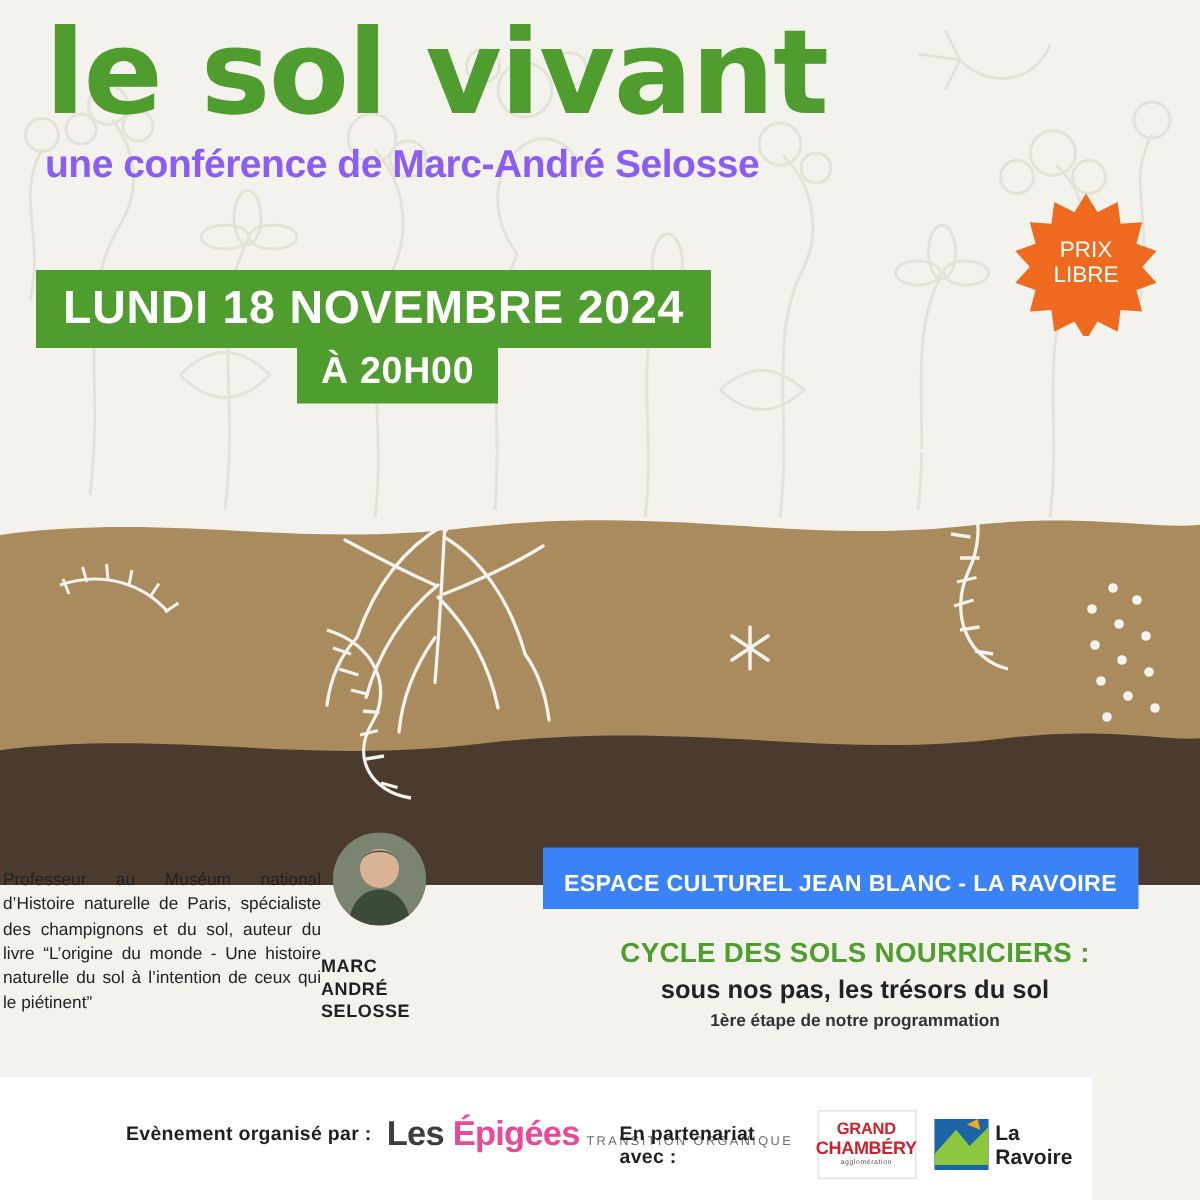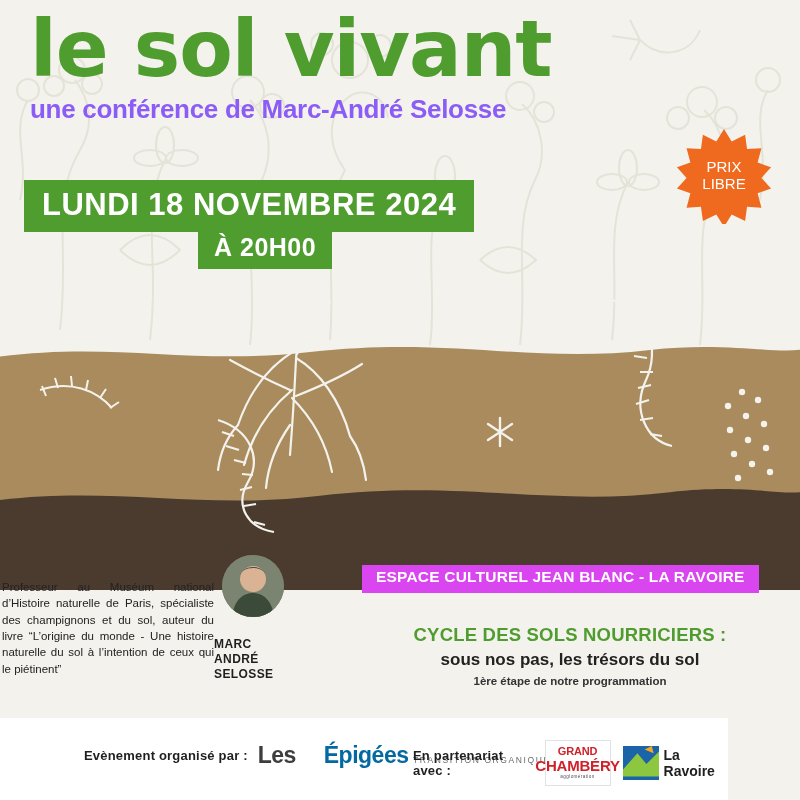--- a/index.html
+++ b/index.html
@@ -133,25 +133,25 @@
     font-weight: bold;
     color: #1f1f1f;
     line-height: 1.25;
     letter-spacing: 0.4px;
   }
 
   
   .venue-badge {
     position: absolute;
     left: 362px; top: 565px;
-    background: #d946ef;
+    background: #3b82f6;
     color: #ffffff;
     font-size: 15.5px;
     font-weight: bold;
-    padding: 3px 14px 7px 14px;
+    padding: 16px 14px 7px 14px;
     letter-spacing: 0.2px;
     white-space: nowrap;
   }
   .venue-badge .strong { font-weight: bold; }
   .program {
     position: absolute;
     left: 360px; top: 620px;
     width: 420px;
     text-align: center;
   }
@@ -204,42 +204,42 @@
   .epigees {
     text-align: center;
     line-height: 1;
   }
   .epigees .name {
     font-size: 23px;
     font-weight: bold;
     color: #3d3d3d;
     letter-spacing: -0.5px;
   }
-  .epigees .name .acc { color: #0369a1; margin-left: 22px; }
+  .epigees .name .acc { color: #ec4899; }
   .epigees .tag {
     margin-top: 3px;
     font-size: 8.5px;
     color: #6b6b6b;
     letter-spacing: 1.6px;
   }
   .org-right {
     position: absolute;
     left: 413px; top: 22px;
     display: flex; align-items: center; gap: 12px;
   }
   .logo-chambery {
     width: 66px; height: 46px;
     background: #ffffff;
     border: 1px solid #e2e2e2;
     display: flex; flex-direction: column;
     align-items: center; justify-content: center;
     line-height: 1.02;
   }
   .logo-chambery .l1 { font-size: 11px; font-weight: bold; color: #d0202a; letter-spacing: -0.2px;}
-  .logo-chambery .l2 { font-size: 15px; font-weight: bold; color: #d0202a; letter-spacing: -0.2px;}
+  .logo-chambery .l2 { font-size: 12px; font-weight: bold; color: #d0202a; letter-spacing: -0.2px;}
   .logo-chambery .l3 { font-size: 4.6px; color: #555; letter-spacing: 0.4px; margin-top: 2px;}
   .logo-ravoire {
     display: flex; align-items: center; gap: 5px;
   }
   .logo-ravoire .mark {
     width: 40px; height: 34px;
     background: #1c64a8;
     position: relative; overflow: hidden;
   }
   .logo-ravoire .txt {

